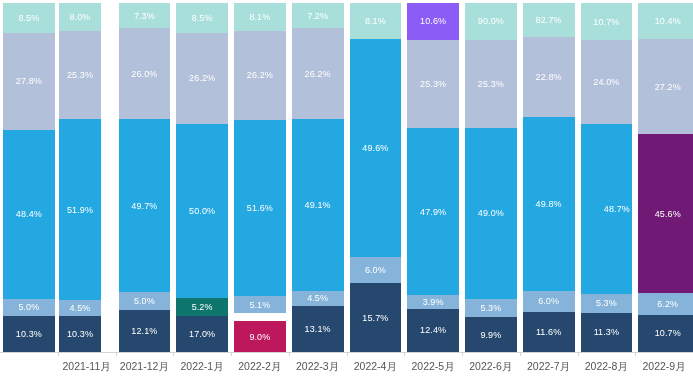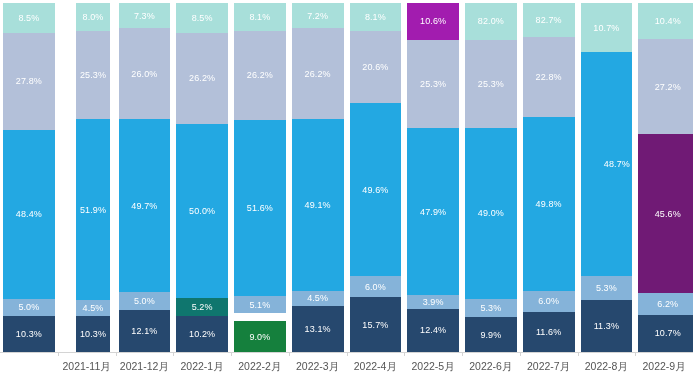--- a/index.html
+++ b/index.html
@@ -98,21 +98,21 @@
         <div class="bar-seg" style="flex: 48.4 0 0px; background: rgb(35, 168, 226);">
           <span class="seg-label" style="color: rgb(255, 255, 255);">48.4%</span>
         </div>
         <div class="bar-seg" style="flex: 5 0 0px; background: rgb(133, 179, 217);">
           <span class="seg-label" style="color: rgb(255, 255, 255);">5.0%</span>
         </div>
         <div class="bar-seg" style="flex: 10.3 0 0px; background: rgb(38, 72, 110);">
           <span class="seg-label" style="color: rgb(255, 255, 255);">10.3%</span>
         </div>
       </div>
-      <div class="bar-column" style="left: 76px; width: 34px; align-items: flex-end;">
+      <div class="bar-column" style="left: 59px; width: 42px; align-items: flex-end;">
         <div class="bar-seg" style="flex: 8 0 0px; background: rgb(168, 223, 218);">
           <span class="seg-label" style="color: rgb(255, 255, 255);">8.0%</span>
         </div>
         <div class="bar-seg" style="flex: 25.3 0 0px; background: rgb(179, 192, 217);">
           <span class="seg-label" style="color: rgb(255, 255, 255);">25.3%</span>
         </div>
         <div class="bar-seg" style="flex: 51.9 0 0px; background: rgb(35, 168, 226);">
           <span class="seg-label" style="color: rgb(255, 255, 255);">51.9%</span>
         </div>
         <div class="bar-seg" style="flex: 4.5 0 0px; background: rgb(133, 179, 217);">
@@ -146,37 +146,37 @@
         <div class="bar-seg" style="flex: 26.2 0 0px; background: rgb(179, 192, 217);">
           <span class="seg-label" style="color: rgb(255, 255, 255);">26.2%</span>
         </div>
         <div class="bar-seg" style="flex: 50 0 0px; background: rgb(35, 168, 226);">
           <span class="seg-label" style="color: rgb(255, 255, 255);">50.0%</span>
         </div>
         <div class="bar-seg" style="flex: 5.2 0 0px; background: #0f766e;">
           <span class="seg-label" style="color: rgb(255, 255, 255);">5.2%</span>
         </div>
         <div class="bar-seg" style="flex: 10.2 0 0px; background: rgb(38, 72, 110);">
-          <span class="seg-label" style="color: rgb(255, 255, 255);">10.2%</span>
+          <span class="seg-label" style="color: rgb(255, 255, 255);">17.0%</span>
         </div>
       </div>
       <div class="bar-column" style="left: 234px; width: 51.75px;">
         <div class="bar-seg" style="flex: 8.1 0 0px; background: rgb(168, 223, 218);">
           <span class="seg-label" style="color: rgb(255, 255, 255);">8.1%</span>
         </div>
         <div class="bar-seg" style="flex: 26.2 0 0px; background: rgb(179, 192, 217);">
           <span class="seg-label" style="color: rgb(255, 255, 255);">26.2%</span>
         </div>
         <div class="bar-seg" style="flex: 51.6 0 0px; background: rgb(35, 168, 226);">
           <span class="seg-label" style="color: rgb(255, 255, 255);">51.6%</span>
         </div>
         <div class="bar-seg" style="flex: 5.1 0 0px; background: rgb(133, 179, 217);">
           <span class="seg-label" style="color: rgb(255, 255, 255);">5.1%</span>
         </div>
-        <div class="bar-seg" style="flex: 9 0 0px; background: #15803d; margin-top: 8px;">
+        <div class="bar-seg" style="flex: 9 0 0px; background: #be185d; margin-top: 8px;">
           <span class="seg-label" style="color: rgb(255, 255, 255);">9.0%</span>
         </div>
       </div>
       <div class="bar-column" style="left: 291.75px; width: 51.75px;">
         <div class="bar-seg" style="flex: 7.2 0 0px; background: rgb(168, 223, 218);">
           <span class="seg-label" style="color: rgb(255, 255, 255);">7.2%</span>
         </div>
         <div class="bar-seg" style="flex: 26.2 0 0px; background: rgb(179, 192, 217);">
           <span class="seg-label" style="color: rgb(255, 255, 255);">26.2%</span>
         </div>
@@ -187,53 +187,50 @@
           <span class="seg-label" style="color: rgb(255, 255, 255);">4.5%</span>
         </div>
         <div class="bar-seg" style="flex: 13.1 0 0px; background: rgb(38, 72, 110);">
           <span class="seg-label" style="color: rgb(255, 255, 255);">13.1%</span>
         </div>
       </div>
       <div class="bar-column" style="left: 349.5px; width: 51.75px;">
         <div class="bar-seg" style="flex: 8.1 0 0px; background: rgb(168, 223, 218);">
           <span class="seg-label" style="color: rgb(255, 255, 255);">8.1%</span>
         </div>
-        <div class="bar-seg" style="flex: 20.6 0 0px; background: rgb(179, 192, 217);">
-          <span class="seg-label" style="color: rgb(255, 255, 255);">20.6%</span>
-        </div>
         <div class="bar-seg" style="flex: 49.6 0 0px; background: rgb(35, 168, 226);">
           <span class="seg-label" style="color: rgb(255, 255, 255);">49.6%</span>
         </div>
         <div class="bar-seg" style="flex: 6 0 0px; background: rgb(133, 179, 217);">
           <span class="seg-label" style="color: rgb(255, 255, 255);">6.0%</span>
         </div>
         <div class="bar-seg" style="flex: 15.7 0 0px; background: rgb(38, 72, 110);">
           <span class="seg-label" style="color: rgb(255, 255, 255);">15.7%</span>
         </div>
       </div>
       <div class="bar-column" style="left: 407.25px; width: 51.75px;">
-        <div class="bar-seg" style="flex: 10.6 0 0px; background: #a21caf;">
+        <div class="bar-seg" style="flex: 10.6 0 0px; background: #8b5cf6;">
           <span class="seg-label" style="color: rgb(255, 255, 255);">10.6%</span>
         </div>
         <div class="bar-seg" style="flex: 25.3 0 0px; background: rgb(179, 192, 217);">
           <span class="seg-label" style="color: rgb(255, 255, 255);">25.3%</span>
         </div>
         <div class="bar-seg" style="flex: 47.9 0 0px; background: rgb(35, 168, 226);">
           <span class="seg-label" style="color: rgb(255, 255, 255);">47.9%</span>
         </div>
         <div class="bar-seg" style="flex: 3.9 0 0px; background: rgb(133, 179, 217);">
           <span class="seg-label" style="color: rgb(255, 255, 255);">3.9%</span>
         </div>
         <div class="bar-seg" style="flex: 12.4 0 0px; background: rgb(38, 72, 110);">
           <span class="seg-label" style="color: rgb(255, 255, 255);">12.4%</span>
         </div>
       </div>
       <div class="bar-column" style="left: 465px; width: 51.75px;">
         <div class="bar-seg" style="flex: 10.5 0 0px; background: rgb(168, 223, 218);">
-          <span class="seg-label" style="color: rgb(255, 255, 255);">82.0%</span>
+          <span class="seg-label" style="color: rgb(255, 255, 255);">90.0%</span>
         </div>
         <div class="bar-seg" style="flex: 25.3 0 0px; background: rgb(179, 192, 217);">
           <span class="seg-label" style="color: rgb(255, 255, 255);">25.3%</span>
         </div>
         <div class="bar-seg" style="flex: 49 0 0px; background: rgb(35, 168, 226);">
           <span class="seg-label" style="color: rgb(255, 255, 255);">49.0%</span>
         </div>
         <div class="bar-seg" style="flex: 5.3 0 0px; background: rgb(133, 179, 217);">
           <span class="seg-label" style="color: rgb(255, 255, 255);">5.3%</span>
         </div>
@@ -254,20 +251,23 @@
         <div class="bar-seg" style="flex: 6 0 0px; background: rgb(133, 179, 217);">
           <span class="seg-label" style="color: rgb(255, 255, 255);">6.0%</span>
         </div>
         <div class="bar-seg" style="flex: 11.6 0 0px; background: rgb(38, 72, 110);">
           <span class="seg-label" style="color: rgb(255, 255, 255);">11.6%</span>
         </div>
       </div>
       <div class="bar-column" style="left: 580.5px; width: 51.75px;">
         <div class="bar-seg" style="flex: 10.7 0 0px; background: rgb(168, 223, 218);">
           <span class="seg-label" style="color: rgb(255, 255, 255);">10.7%</span>
+        </div>
+        <div class="bar-seg" style="flex: 24 0 0px; background: rgb(179, 192, 217);">
+          <span class="seg-label" style="color: rgb(255, 255, 255);">24.0%</span>
         </div>
         <div class="bar-seg" style="flex: 48.7 0 0px; background: rgb(35, 168, 226);">
           <span class="seg-label" style="color: rgb(255, 255, 255); margin-left: 21px;">48.7%</span>
         </div>
         <div class="bar-seg" style="flex: 5.3 0 0px; background: rgb(133, 179, 217);">
           <span class="seg-label" style="color: rgb(255, 255, 255);">5.3%</span>
         </div>
         <div class="bar-seg" style="flex: 11.3 0 0px; background: rgb(38, 72, 110);">
           <span class="seg-label" style="color: rgb(255, 255, 255);">11.3%</span>
         </div>

